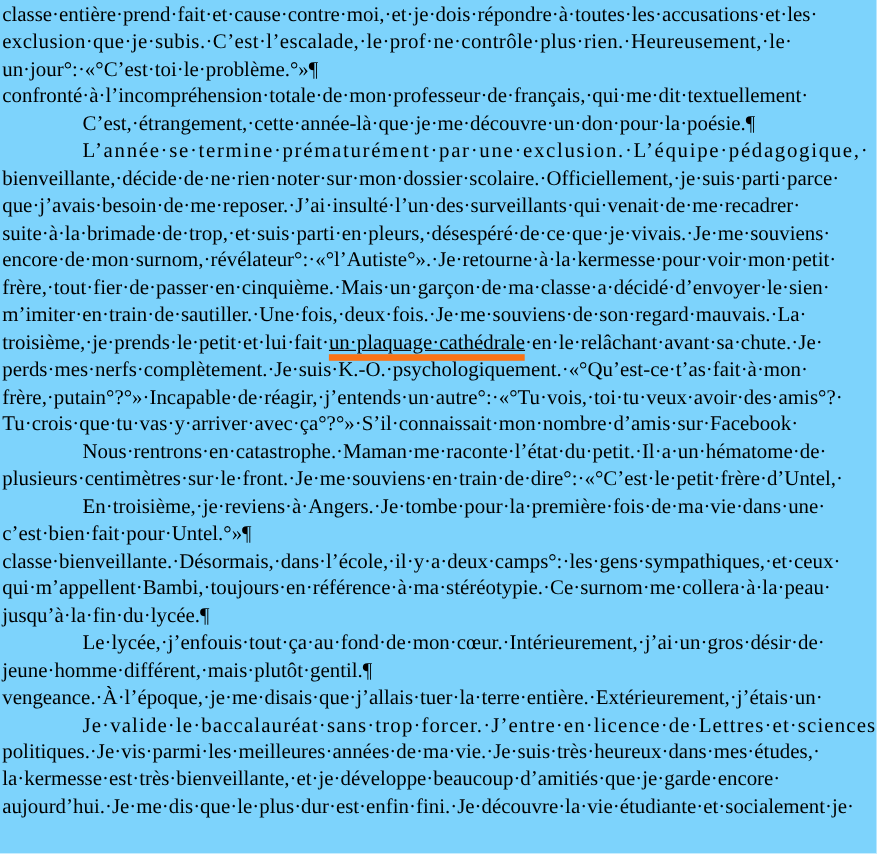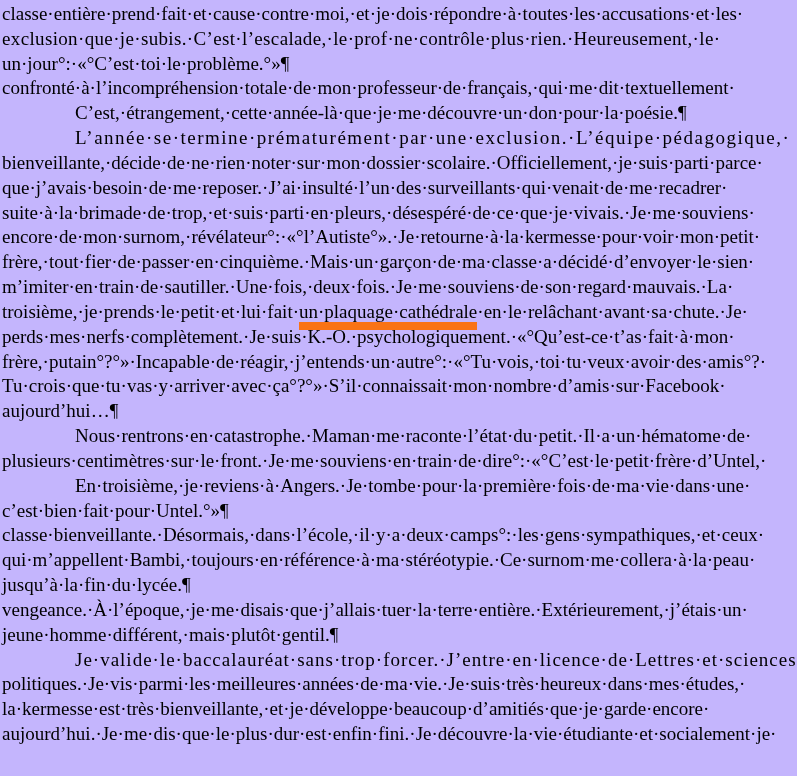--- a/index.html
+++ b/index.html
@@ -1,38 +1,39 @@
 <!DOCTYPE html>
 <html><head>
 <meta charset="utf-8">
 <style>
   html,body{margin:0;padding:0;background:#ffffff;}
   .page{
     position:relative;
     width:797px;height:776px;
     overflow:hidden;
-    background:#c4b5fd;
+    background:#7dd3fc;
     box-sizing:border-box;
     padding:2px 2px 0 2px;
     font-family:"Liberation Serif","DejaVu Serif",serif;
     font-size:19px;
     color:#000000;
   }
   .line{
     height:24.84px;
     line-height:24.84px;
     white-space:nowrap;
   }
   .indent{padding-left:73px;}
   .sp-s{letter-spacing:0.35px;}
   .sp-m{letter-spacing:1.0px;}
   .sp-w{letter-spacing:1.5px;}
   .grammar{
-    border-bottom:8px solid #f97316;
+    border-bottom:6px solid #f97316;
     display:inline;
+    text-decoration:underline;
   }
 </style>
 </head>
 <body>
 
 <div class="page">
   <div class="line">classe·entière·prend·fait·et·cause·contre·moi,·et·je·dois·répondre·à·toutes·les·accusations·et·les·</div>
   <div class="line sp-s">exclusion·que·je·subis.·C’est·l’escalade,·le·prof·ne·contrôle·plus·rien.·Heureusement,·le·</div>
   <div class="line">un·jour°:·«°C’est·toi·le·problème.°»¶</div>
   <div class="line">confronté·à·l’incompréhension·totale·de·mon·professeur·de·français,·qui·me·dit·textuellement·</div>
@@ -43,27 +44,27 @@
   <div class="line">suite·à·la·brimade·de·trop,·et·suis·parti·en·pleurs,·désespéré·de·ce·que·je·vivais.·Je·me·souviens·</div>
   <div class="line">encore·de·mon·surnom,·révélateur°:·«°l’Autiste°».·Je·retourne·à·la·kermesse·pour·voir·mon·petit·</div>
   <div class="line">frère,·tout·fier·de·passer·en·cinquième.·Mais·un·garçon·de·ma·classe·a·décidé·d’envoyer·le·sien·</div>
   <div class="line">m’imiter·en·train·de·sautiller.·Une·fois,·deux·fois.·Je·me·souviens·de·son·regard·mauvais.·La·</div>
   <div class="line">
     <span>troisième,·je·prends·le·petit·et·lui·fait·</span><span class="grammar">un·plaquage·cathédrale</span><span>·en·le·relâchant·avant·sa·chute.·Je·</span>
   </div>
   <div class="line">perds·mes·nerfs·complètement.·Je·suis·K.-O.·psychologiquement.·«°Qu’est-ce·t’as·fait·à·mon·</div>
   <div class="line">frère,·putain°?°»·Incapable·de·réagir,·j’entends·un·autre°:·«°Tu·vois,·toi·tu·veux·avoir·des·amis°?·</div>
   <div class="line">Tu·crois·que·tu·vas·y·arriver·avec·ça°?°»·S’il·connaissait·mon·nombre·d’amis·sur·Facebook·</div>
-  <div class="line">aujourd’hui…¶</div>
   <div class="line indent">Nous·rentrons·en·catastrophe.·Maman·me·raconte·l’état·du·petit.·Il·a·un·hématome·de·</div>
   <div class="line">plusieurs·centimètres·sur·le·front.·Je·me·souviens·en·train·de·dire°:·«°C’est·le·petit·frère·d’Untel,·</div>
   <div class="line indent">En·troisième,·je·reviens·à·Angers.·Je·tombe·pour·la·première·fois·de·ma·vie·dans·une·</div>
   <div class="line">c’est·bien·fait·pour·Untel.°»¶</div>
   <div class="line">classe·bienveillante.·Désormais,·dans·l’école,·il·y·a·deux·camps°:·les·gens·sympathiques,·et·ceux·</div>
   <div class="line">qui·m’appellent·Bambi,·toujours·en·référence·à·ma·stéréotypie.·Ce·surnom·me·collera·à·la·peau·</div>
   <div class="line">jusqu’à·la·fin·du·lycée.¶</div>
+  <div class="line indent">Le·lycée,·j’enfouis·tout·ça·au·fond·de·mon·cœur.·Intérieurement,·j’ai·un·gros·désir·de·</div>
+  <div class="line">jeune·homme·différent,·mais·plutôt·gentil.¶</div>
   <div class="line">vengeance.·À·l’époque,·je·me·disais·que·j’allais·tuer·la·terre·entière.·Extérieurement,·j’étais·un·</div>
-  <div class="line">jeune·homme·différent,·mais·plutôt·gentil.¶</div>
   <div class="line indent sp-m">Je·valide·le·baccalauréat·sans·trop·forcer.·J’entre·en·licence·de·Lettres·et·sciences·</div>
   <div class="line">politiques.·Je·vis·parmi·les·meilleures·années·de·ma·vie.·Je·suis·très·heureux·dans·mes·études,·</div>
   <div class="line">la·kermesse·est·très·bienveillante,·et·je·développe·beaucoup·d’amitiés·que·je·garde·encore·</div>
   <div class="line">aujourd’hui.·Je·me·dis·que·le·plus·dur·est·enfin·fini.·Je·découvre·la·vie·étudiante·et·socialement·je·</div>
 </div>
 
 </body></html>

